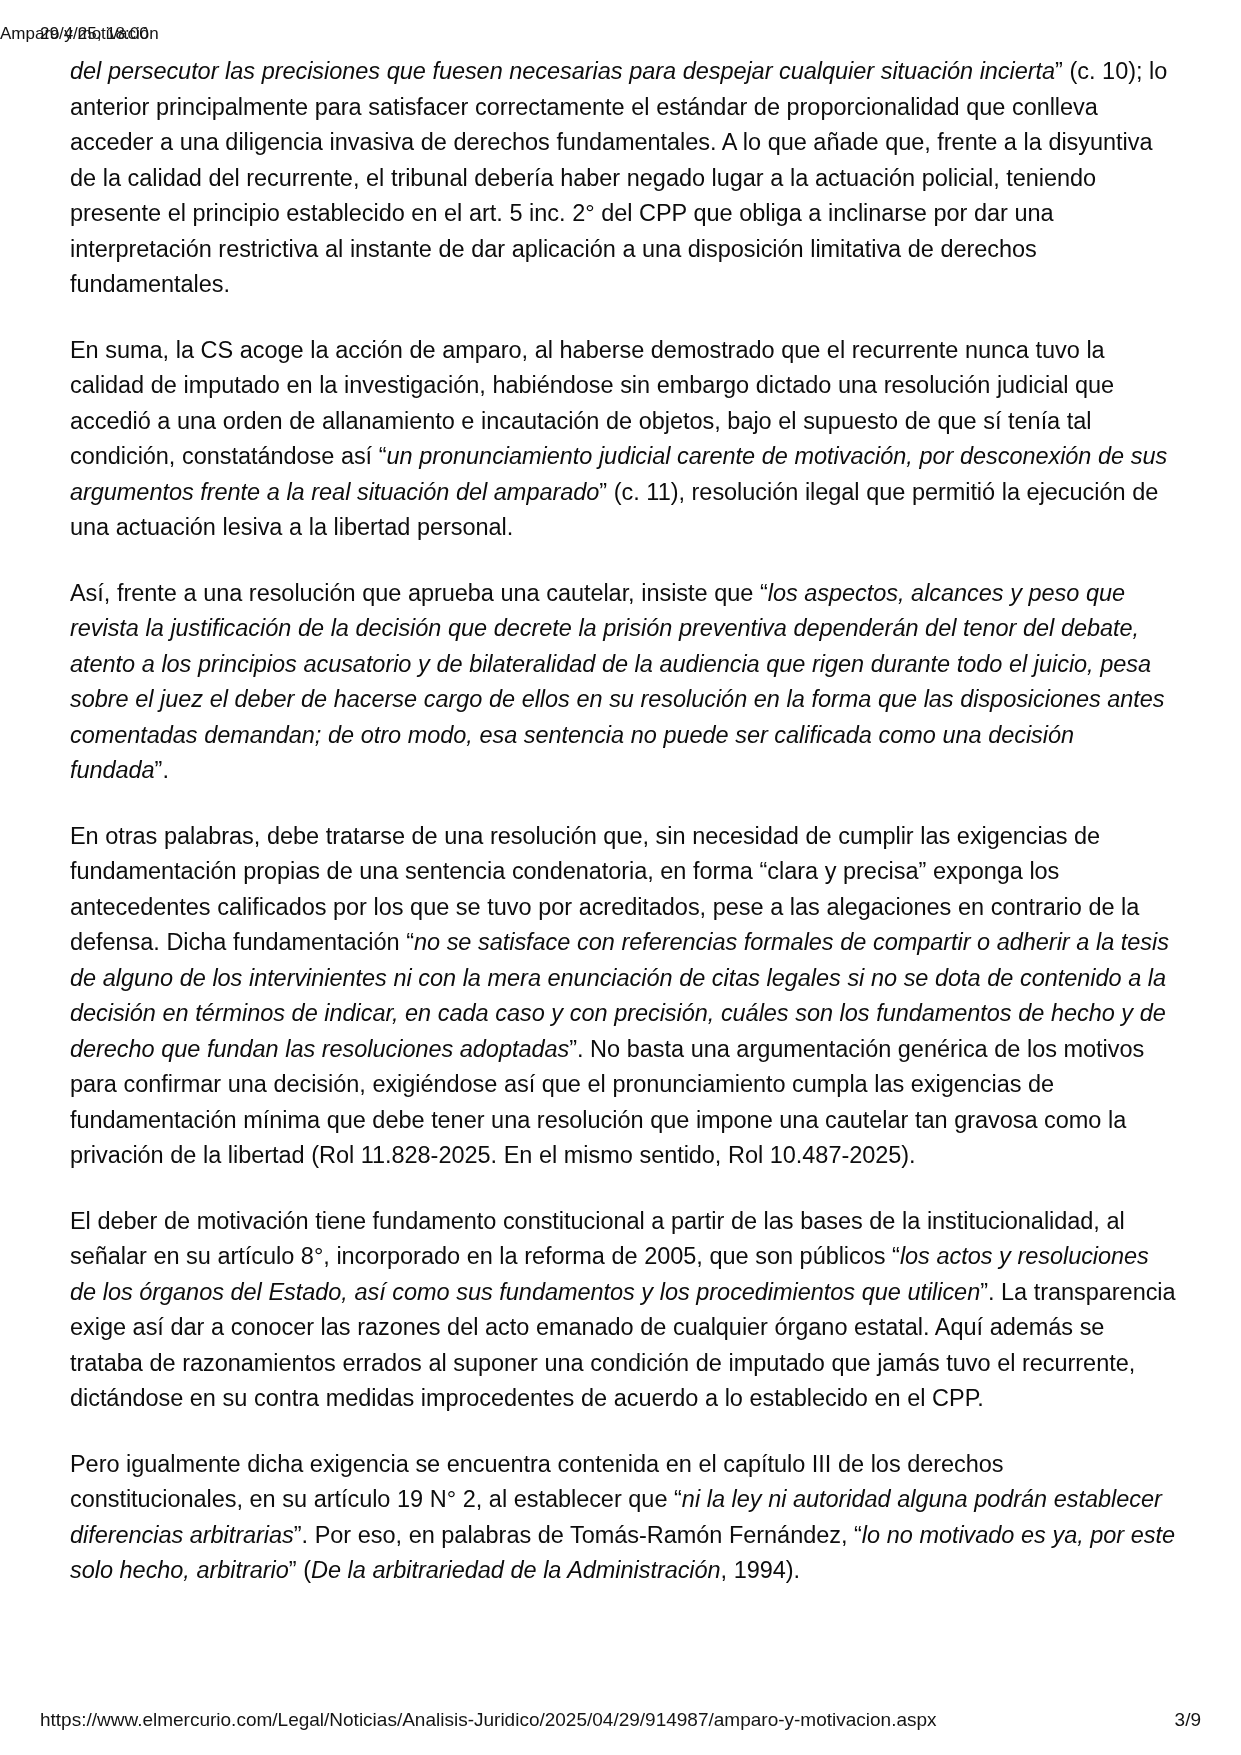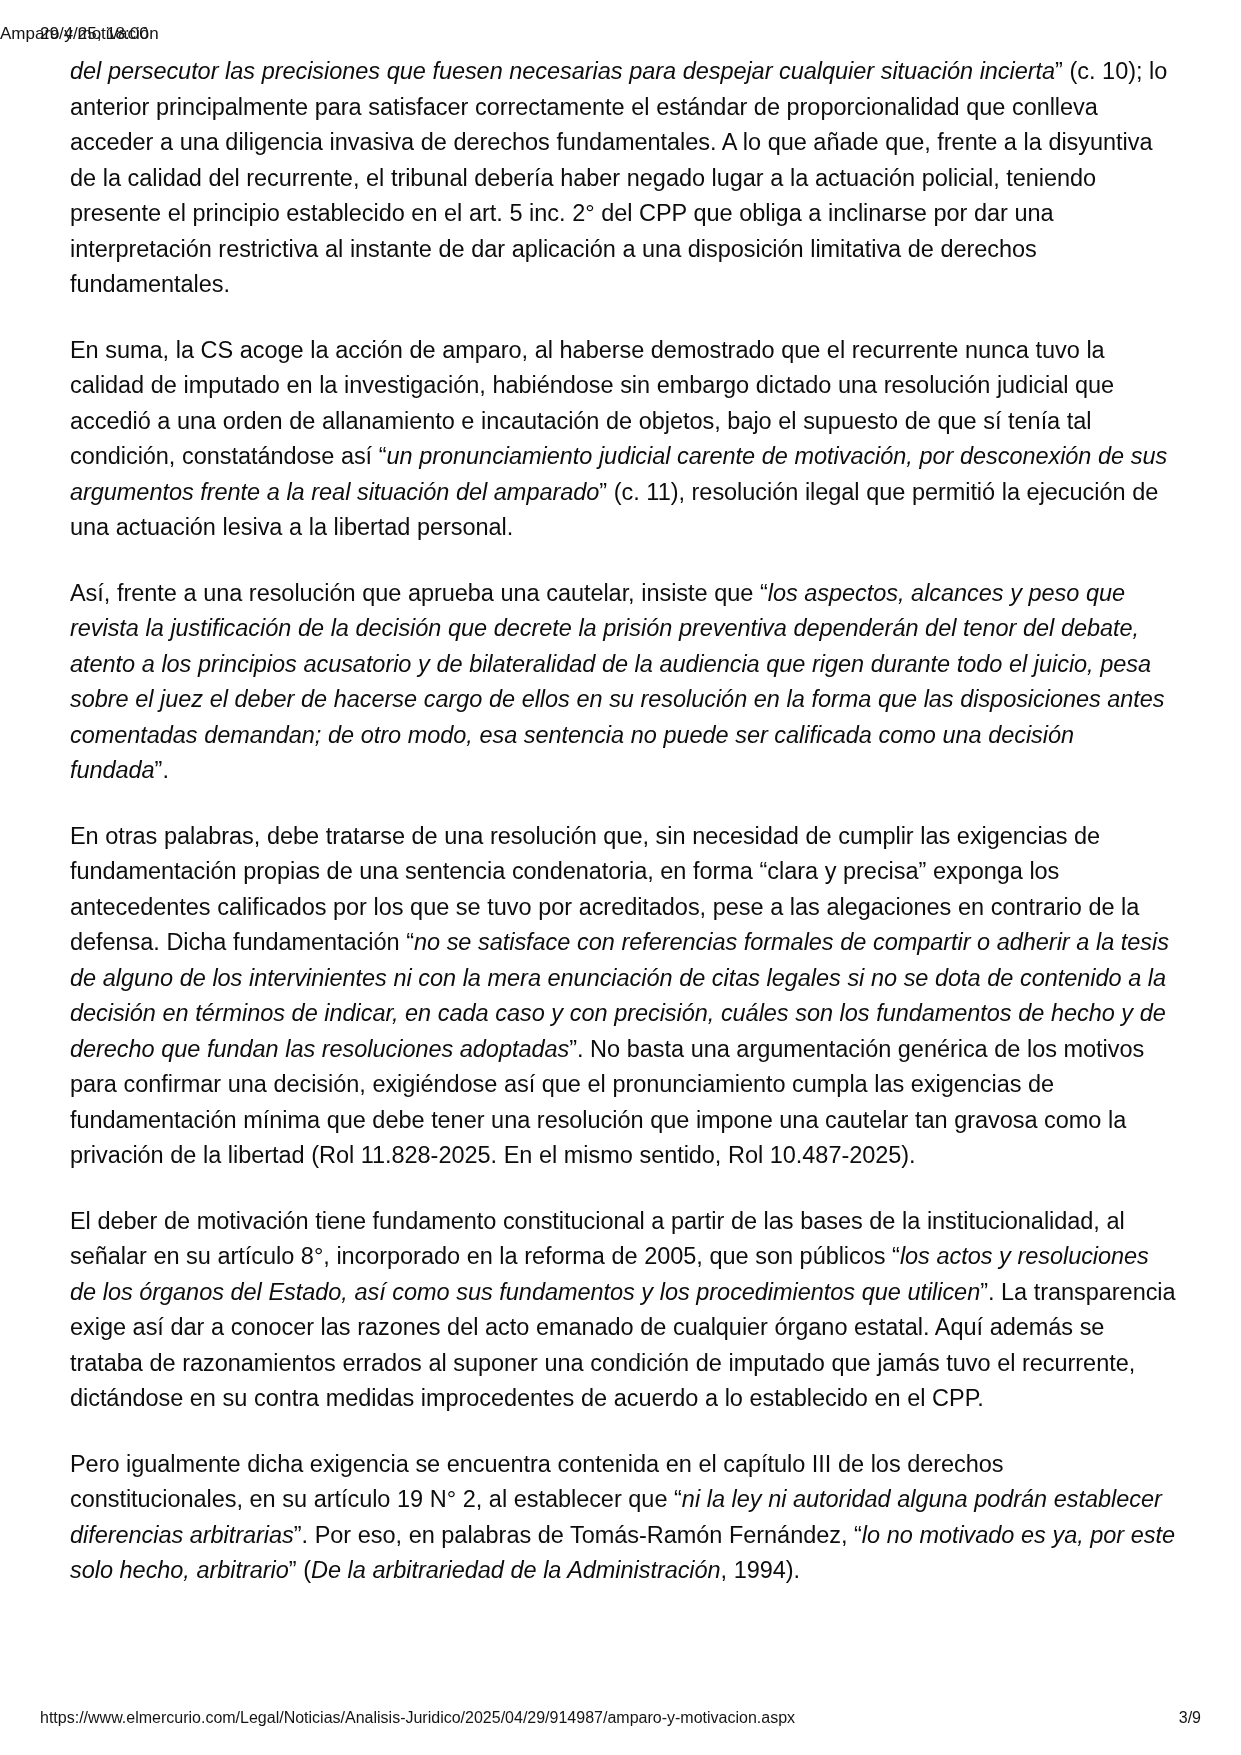--- a/index.html
+++ b/index.html
@@ -70,21 +70,21 @@
     font-style: italic;
     text-align: right;
   }
   
   .page-footer {
     position: absolute;
     bottom: 24px;
     left: 0;
     width: 1241px;
     height: 22px;
-    font-size: 16px;
+    font-size: 19px;
     color: #141414;
   }
   .page-footer .ftr-url {
     position: absolute;
     left: 40px;
     top: 0;
     white-space: nowrap;
   }
   .page-footer .ftr-pageno {
     position: absolute;

